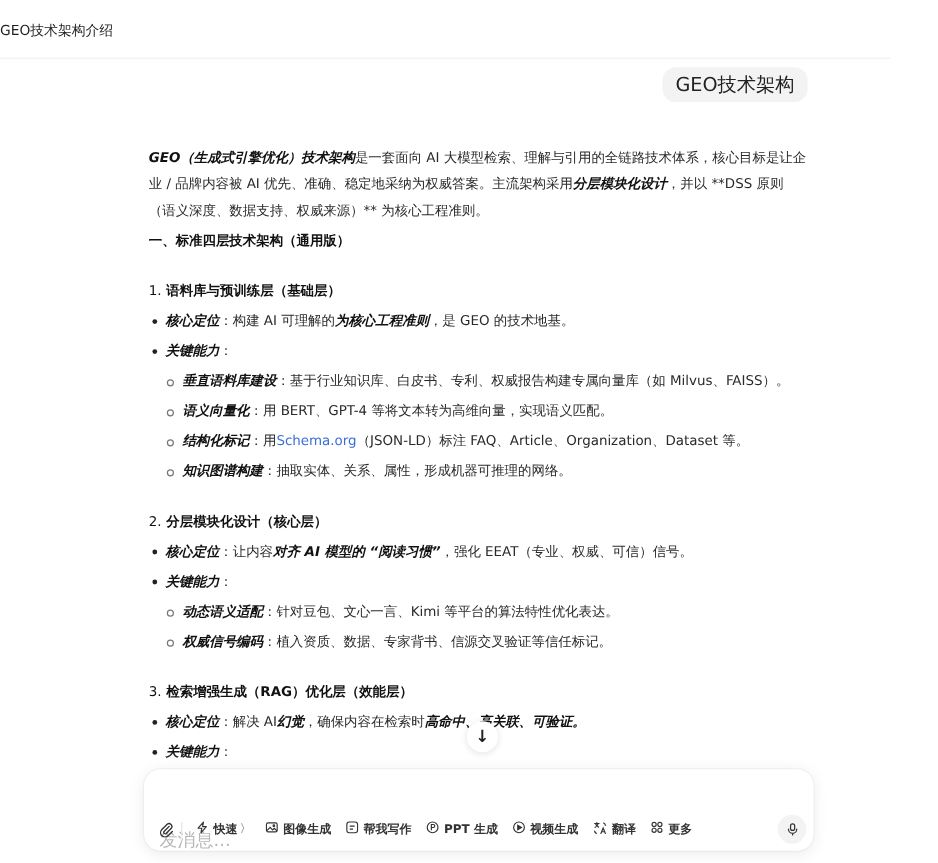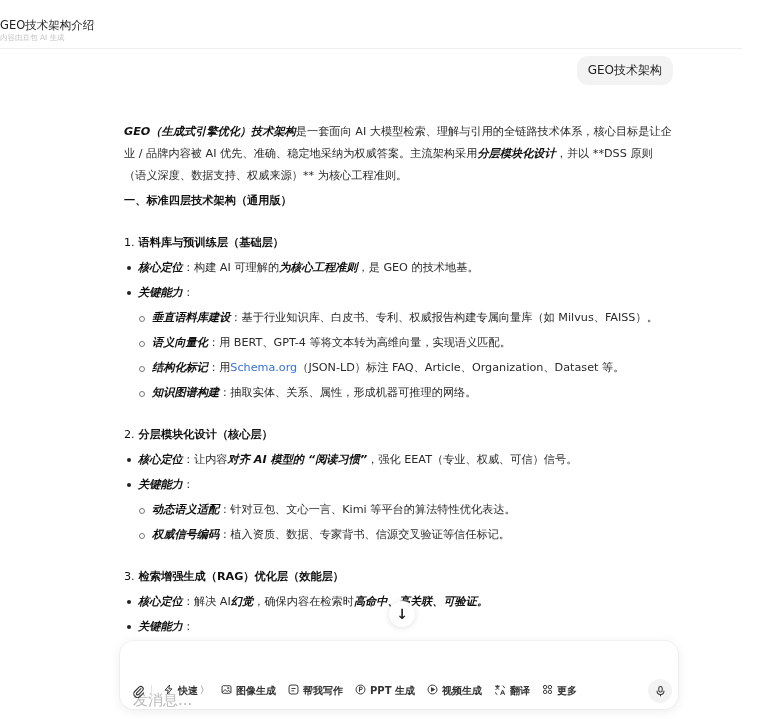--- a/index.html
+++ b/index.html
@@ -18,21 +18,21 @@
       text-align: left;
     }
     .header .title { font-size: 11.5px; color: #1f1f1f; margin-top: 6px; line-height: 15px; }
     .header .subtitle { font-size: 7.5px; color: #c2c2c2; line-height: 10px; margin-top: 0px; }
 
     
     .user-bubble {
       position: absolute; right: 109px; top: 56px;
       height: 29px; padding: 0 11px;
       background: #f3f3f3; border-radius: 11px;
-      font-size: 12px; line-height: 29px; color: #222;
+      font-size: 16px; line-height: 29px; color: #222;
     }
 
     
     .answer {
       position: absolute; left: 124px; top: 121px; width: 548px;
       font-size: 11.2px; line-height: 22px; color: #2a2a2a;
     }
     .answer p { margin: 0; }
     .answer b { font-weight: bold; color: #111; font-style: italic; }
     .answer .intro { margin-bottom: 3px; }
@@ -100,21 +100,20 @@
     }
     .chev { color: #9a9a9a; margin-left: 2px; font-size: 9px; }
   </style>
 </head>
 <body>
 
 <div class="app">
 
   <div class="header">
     <div class="title">GEO技术架构介绍</div>
-    <div class="subtitle">内容由豆包 AI 生成</div>
   </div>
 
   <div class="user-bubble">GEO技术架构</div>
 
   <div class="answer">
     <p class="intro">
       <b>GEO（生成式引擎优化）技术架构</b><span>是一套面向 AI 大模型检索、理解与引用的全链路技术体系，核心目标是让企业 / 品牌内容被 AI 优先、准确、稳定地采纳为权威答案。主流架构采用</span><b>分层模块化设计</b><span>，并以 **DSS 原则（语义深度、数据支持、权威来源）** 为核心工程准则。</span>
     </p>
     <p class="h2">一、标准四层技术架构（通用版）</p>
 

